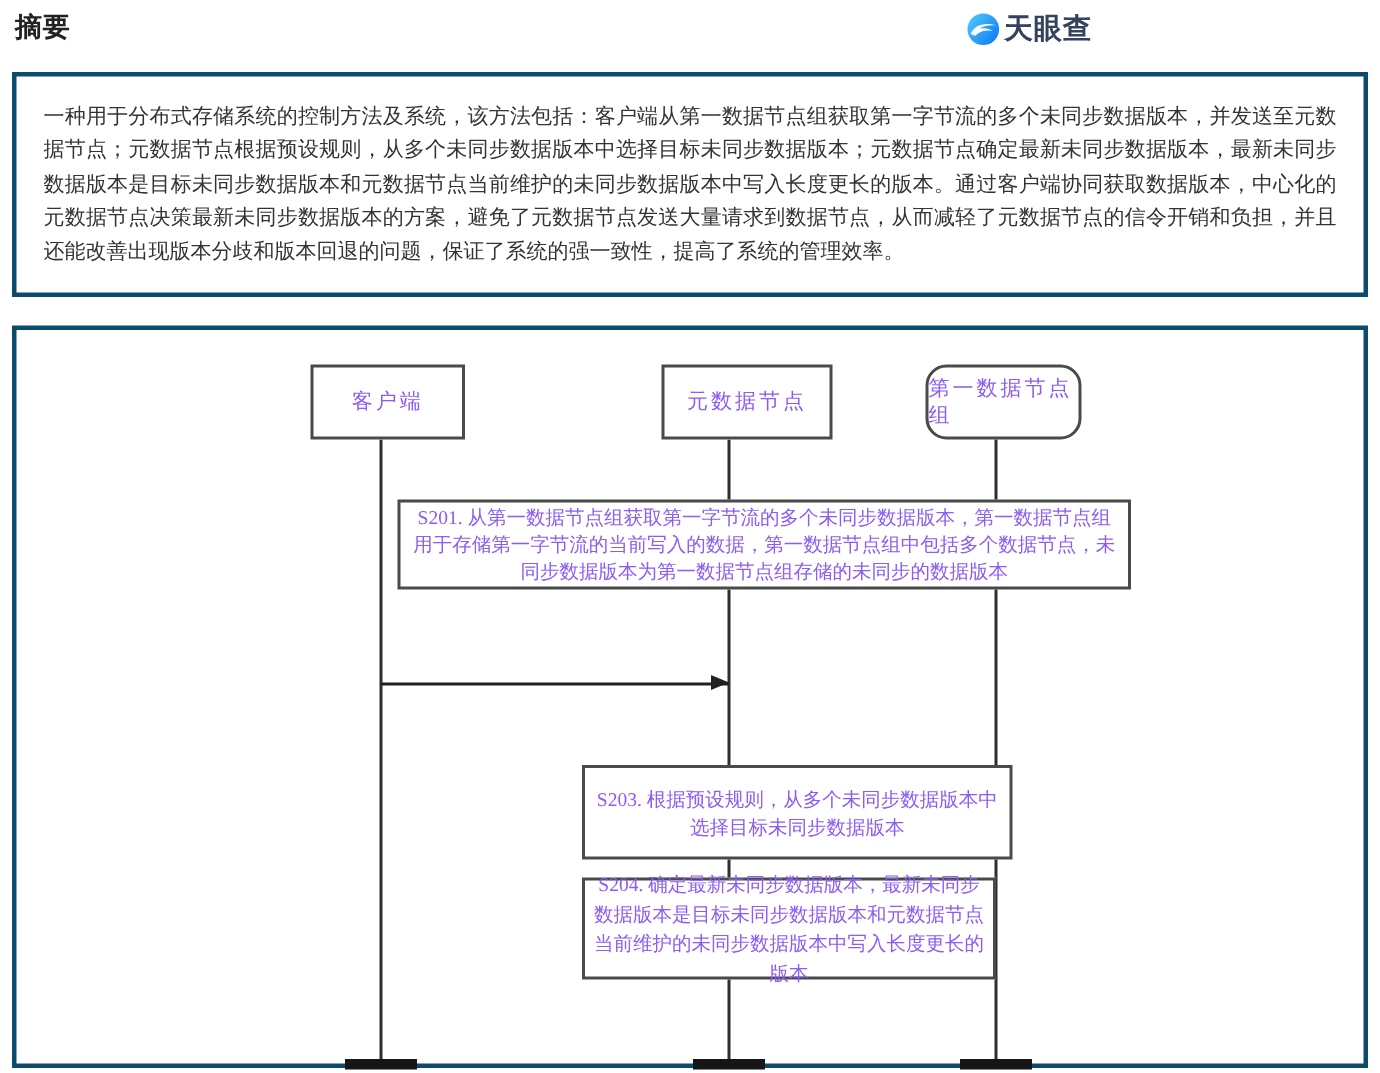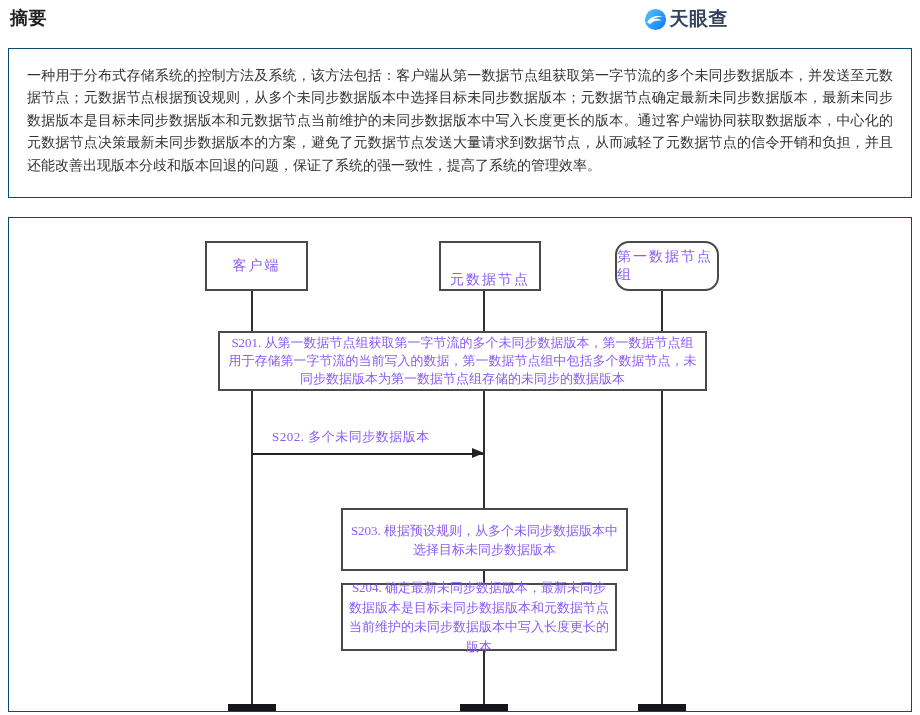--- a/index.html
+++ b/index.html
@@ -15,50 +15,50 @@
   .topbar { position: absolute; left: 0; top: 0; width: 736px; height: 42px; }
   .section-title {
     position: absolute; left: 10px; top: 6px;
     font-size: 18px; font-weight: bold; color: #222222;
     letter-spacing: 0.5px;
   }
   .logo { position: absolute; right: 8px; top: 7px; height: 24px; display: flex; align-items: center; gap: 3px; cursor: pointer; }
   .logo-text { font-size: 19px; font-weight: bold; color: #35425b; letter-spacing: 0.5px; }
 
   
-  .panel { position: absolute; left: 8px; width: 904px; background: #ffffff; border: 1px solid #0c4a6e; }
+  .panel { position: absolute; left: 8px; width: 904px; background: #ffffff; border: 3px solid #0c4a6e; }
   .abstract-panel { top: 48px; height: 150px; }
   .abstract-text {
     margin: 15px 18px; font-size: 14px; line-height: 22.4px; color: #333333;
     text-align: justify;
   }
   .diagram-panel { top: 217px; height: 495px; }
 
   
   .seq { position: absolute; left: 0; top: 10px; width: 902px; height: 493px;
          font-family: "Liberation Serif", "DejaVu Serif", serif; color: #8b5cf6; }
   .actor-box {
     position: absolute; top: 13px; height: 50px;
     border: 2px solid #4a4a4a; background: #ffffff;
     display: flex; align-items: center; justify-content: center;
     font-size: 14px; letter-spacing: 2px; z-index: 3;
   }
   .actor-1 { left: 196px; width: 103px; }
-  .actor-2 { left: 430px; width: 102px; align-items: flex-end; }
+  .actor-2 { left: 430px; width: 114px; }
   .actor-3 { left: 606px; width: 104px; border-radius: 14px; }
 
   .lifeline { position: absolute; top: 63px; width: 2px; height: 415px; background: #2f2f2f; z-index: 1; }
   .lifeline-1 { left: 242px; }
   .lifeline-2 { left: 474px; }
   .lifeline-3 { left: 652px; }
 
   .step-box {
     position: absolute; background: #ffffff; border: 2px solid #4a4a4a;
     display: flex; align-items: center; justify-content: center;
-    text-align: center; font-size: 13px; z-index: 2; padding: 1px 5px;
+    text-align: center; font-size: 13px; z-index: 2; padding: 1px 5px; margin-left: 45px;
   }
   .step-s201 { left: 209px; top: 103px; width: 489px; height: 60px; line-height: 18px; }
   .step-s203 { left: 332px; top: 280px; width: 287px; height: 63px; line-height: 19px; }
   .step-s204 { left: 332px; top: 355px; width: 276px; height: 68px; line-height: 19.5px; }
 
   .msg-label { position: absolute; left: 263px; top: 200px; font-size: 13px; letter-spacing: 0.5px; z-index: 2; }
   .msg-line { position: absolute; left: 243px; top: 225px; width: 232px; height: 2px; background: #222222; z-index: 2; }
   .msg-arrowhead {
     position: absolute; left: 463px; top: 220px; width: 0; height: 0; z-index: 2;
     border-left: 12px solid #222222; border-top: 5px solid transparent; border-bottom: 5px solid transparent;
@@ -111,21 +111,20 @@
       </div>
 
       <div class="lifeline lifeline-1"></div>
       <div class="lifeline lifeline-2"></div>
       <div class="lifeline lifeline-3"></div>
 
       <div class="step-box step-s201">
         <span>S201. 从第一数据节点组获取第一字节流的多个未同步数据版本，第一数据节点组用于存储第一字节流的当前写入的数据，第一数据节点组中包括多个数据节点，未同步数据版本为第一数据节点组存储的未同步的数据版本</span>
       </div>
 
-      <div class="msg-label">S202. 多个未同步数据版本</div>
       <div class="msg-line"></div>
       <div class="msg-arrowhead"></div>
 
       <div class="step-box step-s203">
         <span>S203. 根据预设规则，从多个未同步数据版本中选择目标未同步数据版本</span>
       </div>
 
       <div class="step-box step-s204">
         <span>S204. 确定最新未同步数据版本，最新未同步数据版本是目标未同步数据版本和元数据节点当前维护的未同步数据版本中写入长度更长的版本</span>
       </div>

